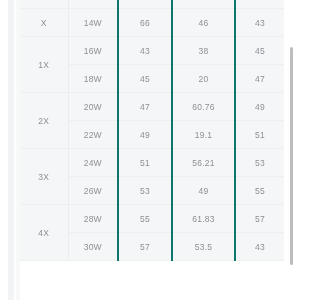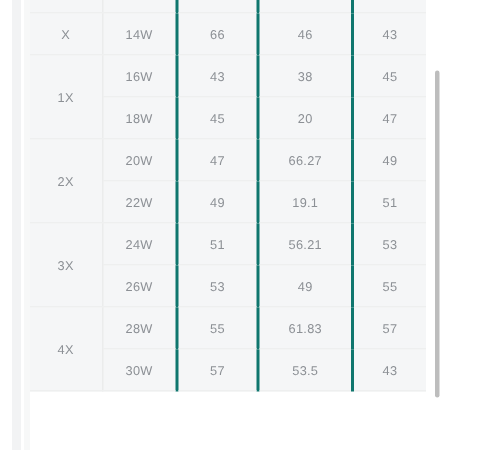--- a/index.html
+++ b/index.html
@@ -159,21 +159,21 @@
             <tr>
               <td>18W</td>
               <td>45</td>
               <td>20</td>
               <td class="last-col">47</td>
             </tr>
             <tr class="group-start">
               <td class="group-label" rowspan="2">2X</td>
               <td>20W</td>
               <td>47</td>
-              <td>66.27</td>
+              <td>60.76</td>
               <td class="last-col">49</td>
             </tr>
             <tr>
               <td>22W</td>
               <td>49</td>
               <td>19.1</td>
               <td class="last-col">51</td>
             </tr>
             <tr class="group-start">
               <td class="group-label" rowspan="2">3X</td>

